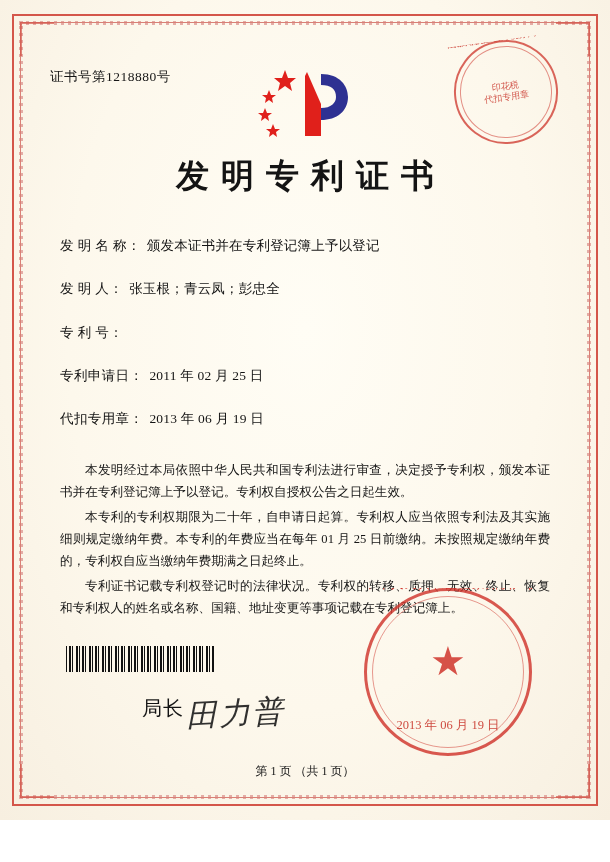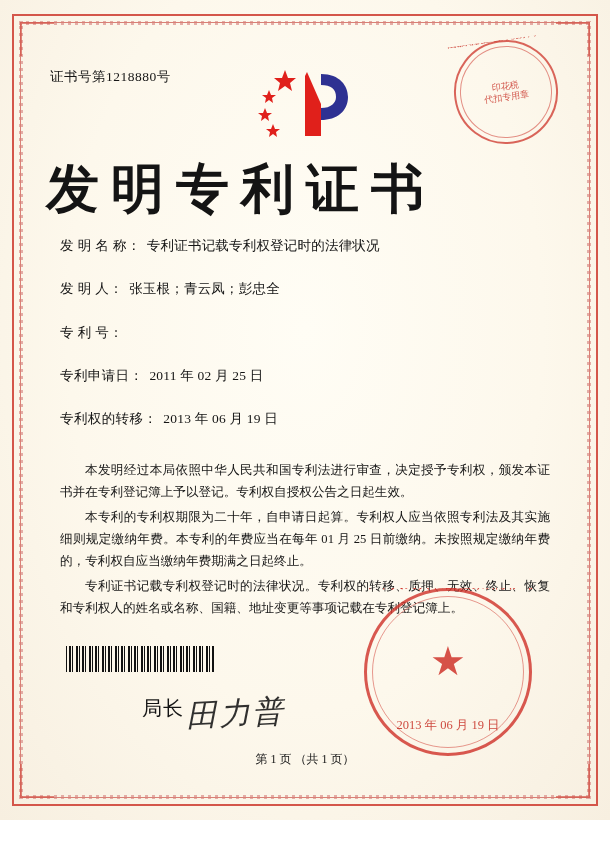--- a/index.html
+++ b/index.html
@@ -128,21 +128,22 @@
   .stamp-top .arc-text text {
     font-size: 9px;
     fill: #cf4b40;
     font-family: "Liberation Serif", serif;
   }
 
   .title {
     position: absolute;
     left: 0; right: 0;
     top: 118px;
-    font-size: 53px;
+    text-align: center;
+    font-size: 33px;
     letter-spacing: 12px;
     font-weight: bold;
     color: #141414;
     text-indent: 12px;
     font-family: "Liberation Serif", "DejaVu Serif", serif;
   }
 
   .fields {
     position: absolute;
     left: 26px;
@@ -267,21 +268,21 @@
   .seal-arc text {
     font-size: 12.5px;
     fill: #d0352c;
     font-family: "Liberation Serif", serif;
     letter-spacing: 1px;
   }
 
   .page-no {
     position: absolute;
     left: 0; right: 0;
-    bottom: 16px;
+    bottom: 4px;
     text-align: center;
     font-size: 12px;
     color: #161616;
   }
 </style>
 </head>
 <body>
 
 <div class="page">
 
@@ -325,35 +326,35 @@
         <div>印花税</div>
         <div>代扣专用章</div>
       </div>
     </div>
 
     <div class="title">发明专利证书</div>
 
     <div class="fields">
       <div class="field-row">
         <span class="field-label">发 明 名 称：</span>
-        <span class="field-value">专利证书记载专利权登记时的法律状况</span>
+        <span class="field-value">颁发本证书并在专利登记簿上予以登记</span>
       </div>
       <div class="field-row">
         <span class="field-label">发 明 人：</span>
         <span class="field-value">张玉根；青云凤；彭忠全</span>
       </div>
       <div class="field-row">
         <span class="field-label">专 利 号：</span>
       </div>
       <div class="field-row">
         <span class="field-label">专利申请日：</span>
         <span class="field-value">2011 年 02 月 25 日</span>
       </div>
       <div class="field-row">
-        <span class="field-label">专利权的转移：</span>
+        <span class="field-label">代扣专用章：</span>
         <span class="field-value">2013 年 06 月 19 日</span>
       </div>
     </div>
 
     <div class="paragraphs">
       <p>本发明经过本局依照中华人民共和国专利法进行审查，决定授予专利权，颁发本证书并在专利登记簿上予以登记。专利权自授权公告之日起生效。</p>
       <p>本专利的专利权期限为二十年，自申请日起算。专利权人应当依照专利法及其实施细则规定缴纳年费。本专利的年费应当在每年 01 月 25 日前缴纳。未按照规定缴纳年费的，专利权自应当缴纳年费期满之日起终止。</p>
       <p>专利证书记载专利权登记时的法律状况。专利权的转移、质押、无效、终止、恢复和专利权人的姓名或名称、国籍、地址变更等事项记载在专利登记簿上。</p>
     </div>
 

